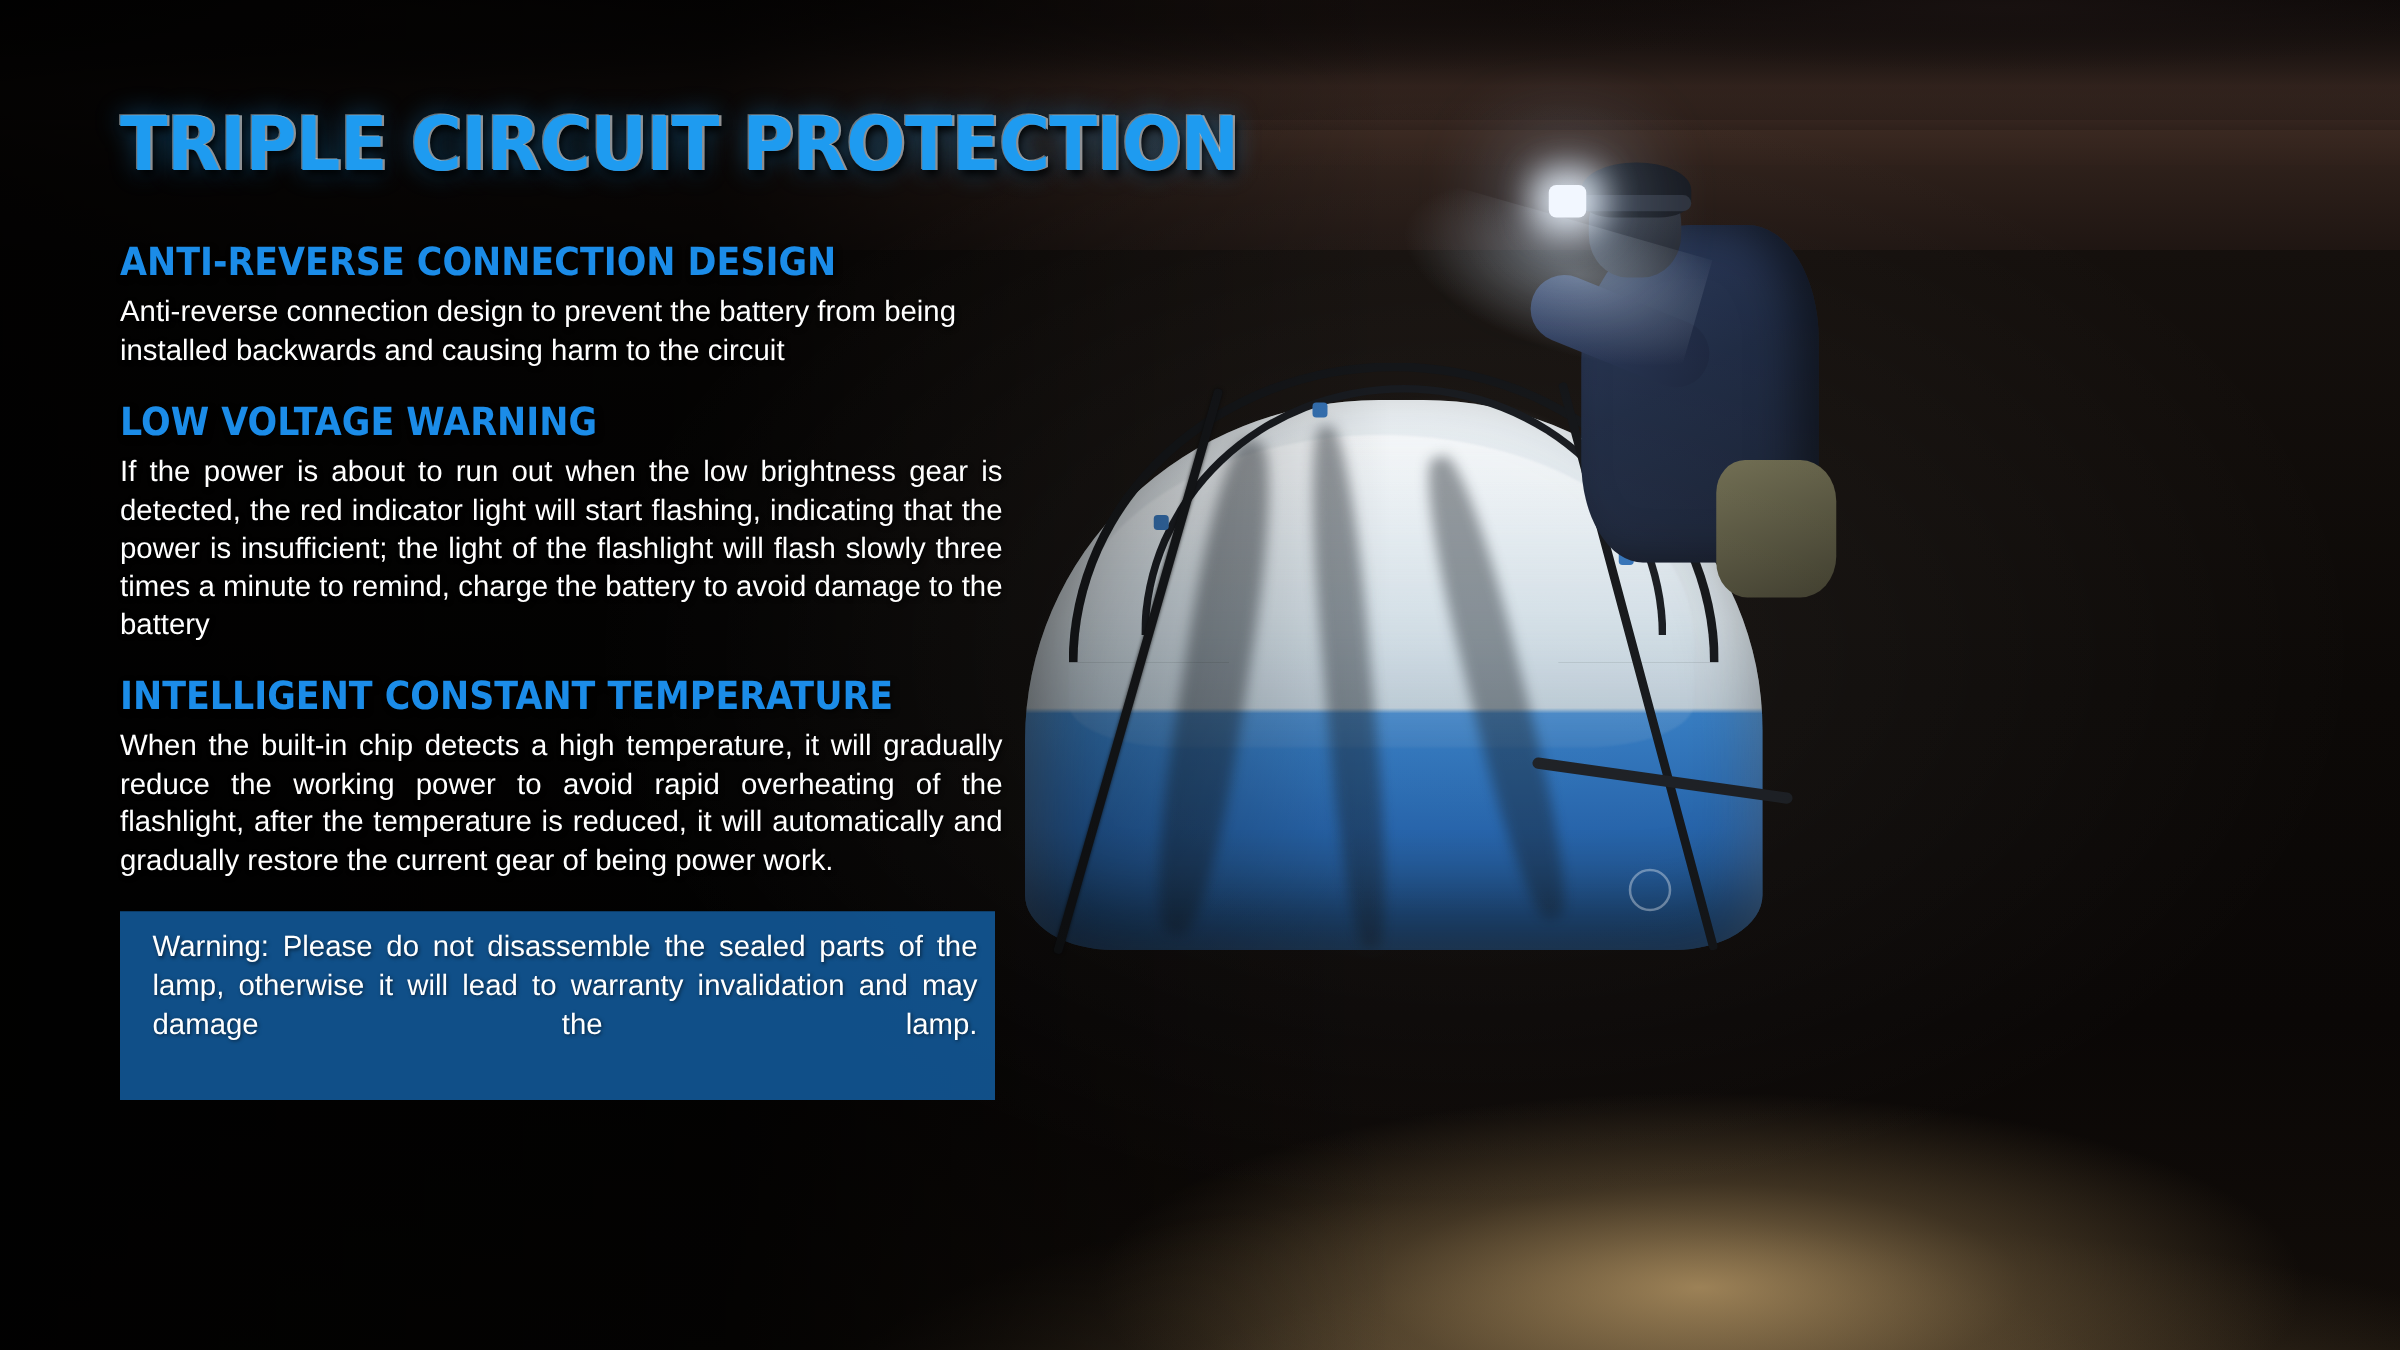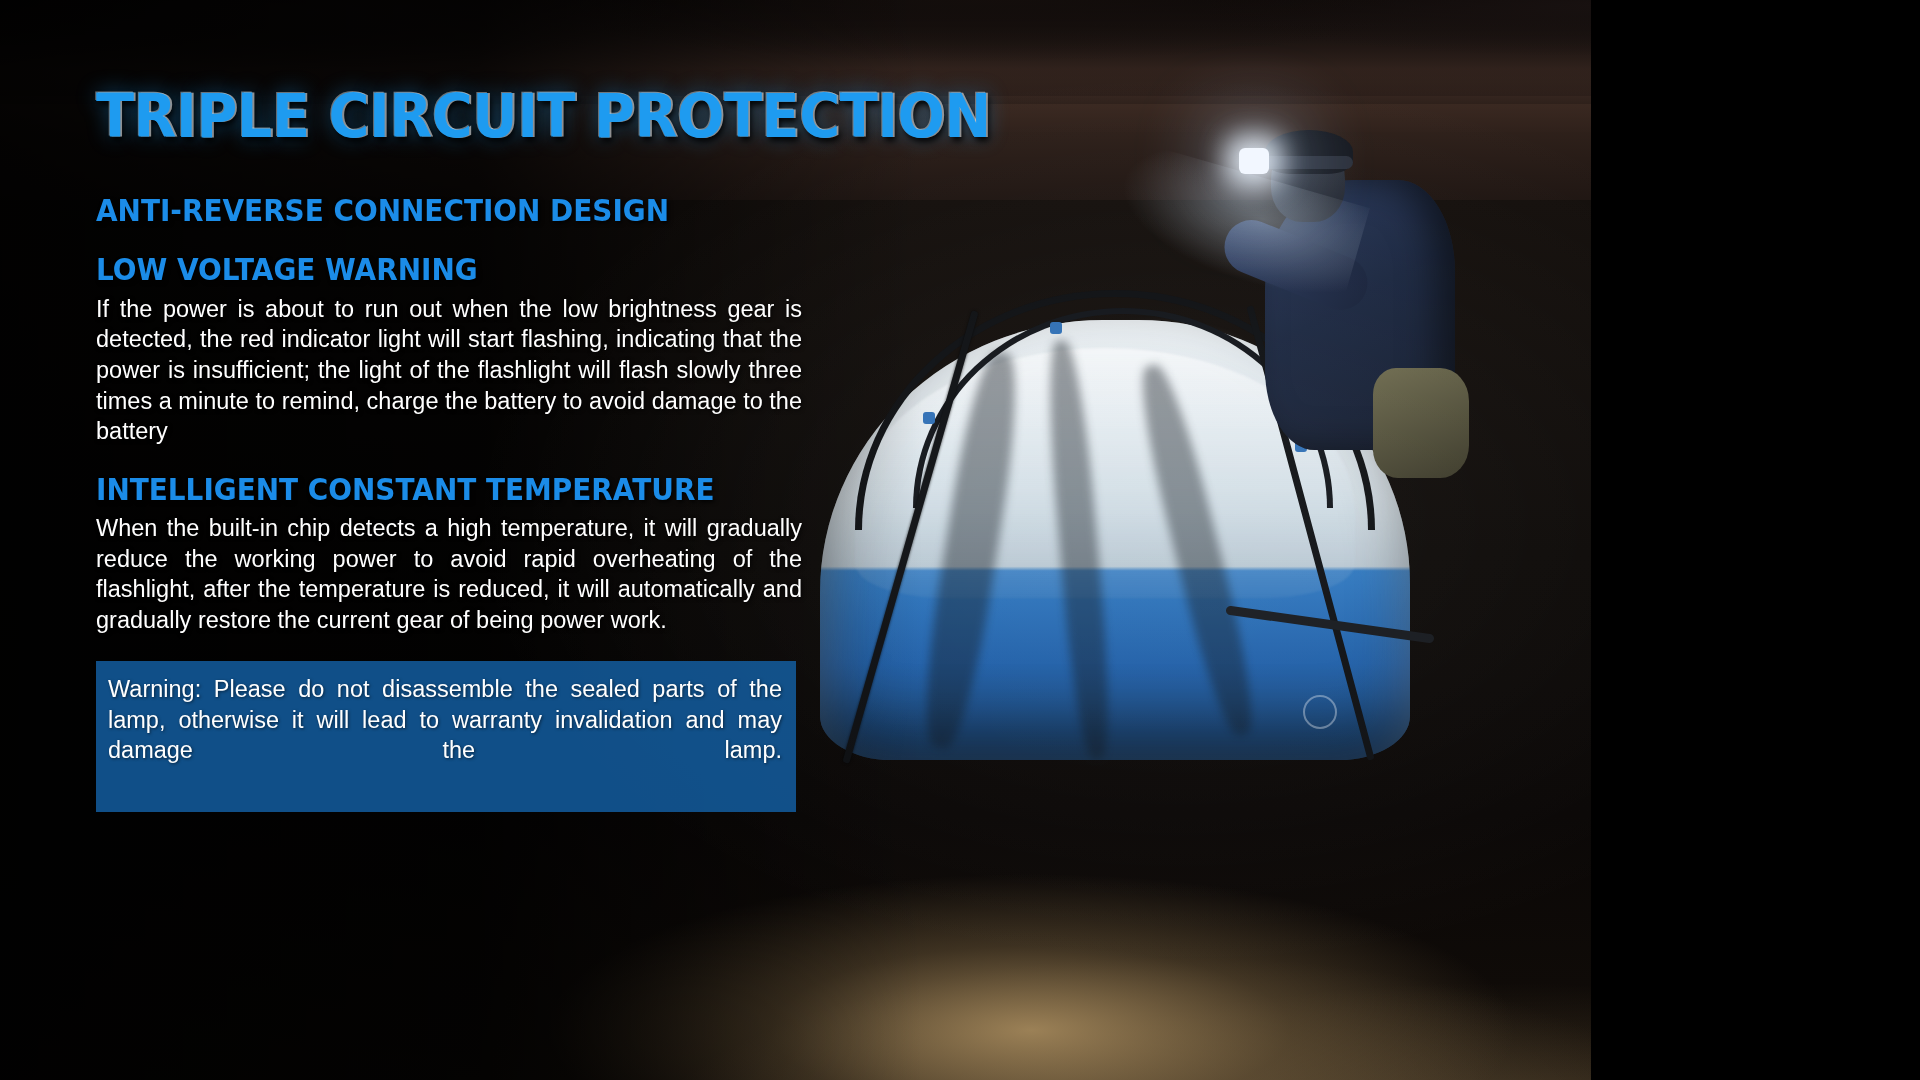--- a/index.html
+++ b/index.html
@@ -6,21 +6,21 @@
 
   html, body {
     width: 1920px;
     height: 1080px;
     overflow: hidden;
     background: #000;
   }
 
   .poster {
     position: relative;
-    width: 1591px;
+    width: 1920px;
     height: 1080px;
     overflow: hidden;
     font-family: "Liberation Sans", sans-serif;
   }
 
   
   .bg { position: absolute; inset: 0; background: #090807; }
 
   
   .bg-sky {
@@ -222,21 +222,21 @@
     line-height: 1.30;
     color: #ffffff;
     text-align: justify;
     text-shadow: 1px 1px 4px rgba(0,0,0,.95);
   }
   .section-body.left { text-align: left; }
 
   .warning-box {
     width: 700px;
     background: rgba(20,96,166,.82);
-    padding: 13px 14px 15px 12px;
+    padding: 13px 14px 15px 26px;
   }
   .warning-text {
     font-family: "Liberation Sans", sans-serif;
     font-size: 23.5px;
     line-height: 1.30;
     color: #ffffff;
     text-align: justify;
     text-shadow: 1px 1px 3px rgba(0,0,0,.55);
   }
   .warning-text::after { content: ""; display: inline-block; width: 100%; }
@@ -286,20 +286,21 @@
 
     <div class="bg-vignette"></div>
   </div>
 
   <div class="content">
 
     <h1 class="main-title">TRIPLE CIRCUIT PROTECTION</h1>
 
     <div class="section">
       <h2 class="section-title">ANTI-REVERSE CONNECTION DESIGN</h2>
+      <p class="section-body left">Anti-reverse connection design to prevent the battery from being installed backwards and causing harm to the circuit</p>
     </div>
 
     <div class="section">
       <h2 class="section-title">LOW VOLTAGE WARNING</h2>
       <p class="section-body">If the power is about to run out when the low brightness gear is detected, the red indicator light will start flashing, indicating that the power is insufficient; the light of the flashlight will flash slowly three times a minute to remind, charge the battery to avoid damage to the battery</p>
     </div>
 
     <div class="section">
       <h2 class="section-title">INTELLIGENT CONSTANT TEMPERATURE</h2>
       <p class="section-body">When the built-in chip detects a high temperature, it will gradually reduce the working power to avoid rapid overheating of the flashlight, after the temperature is reduced, it will automatically and gradually restore the current gear of being power work.</p>

